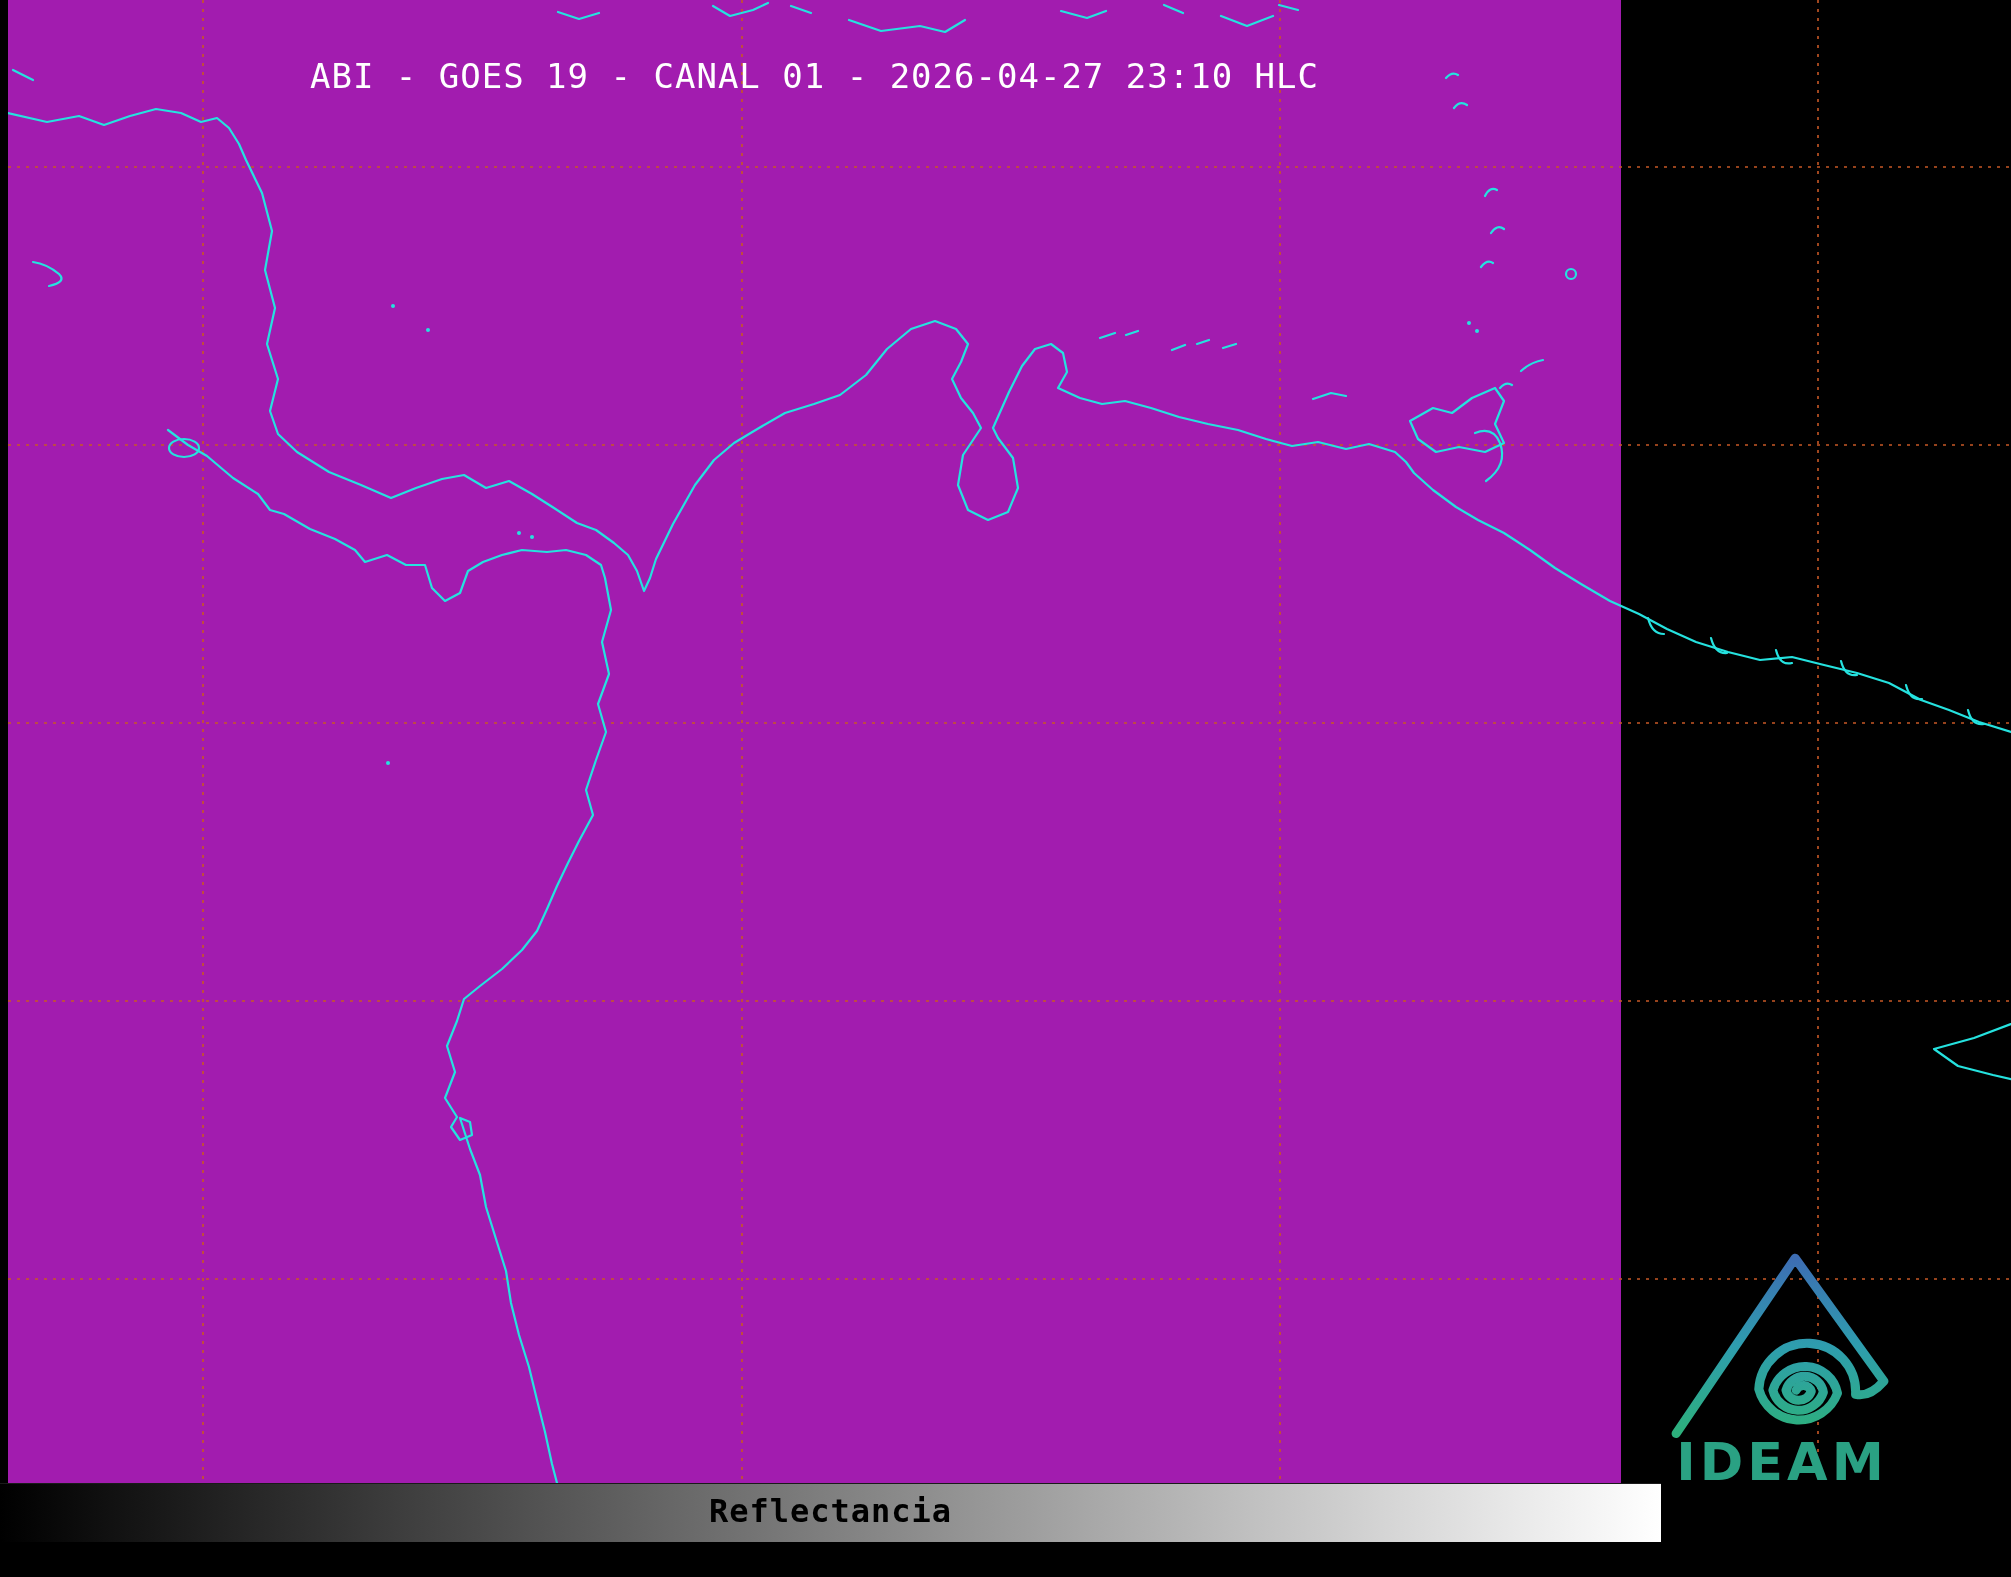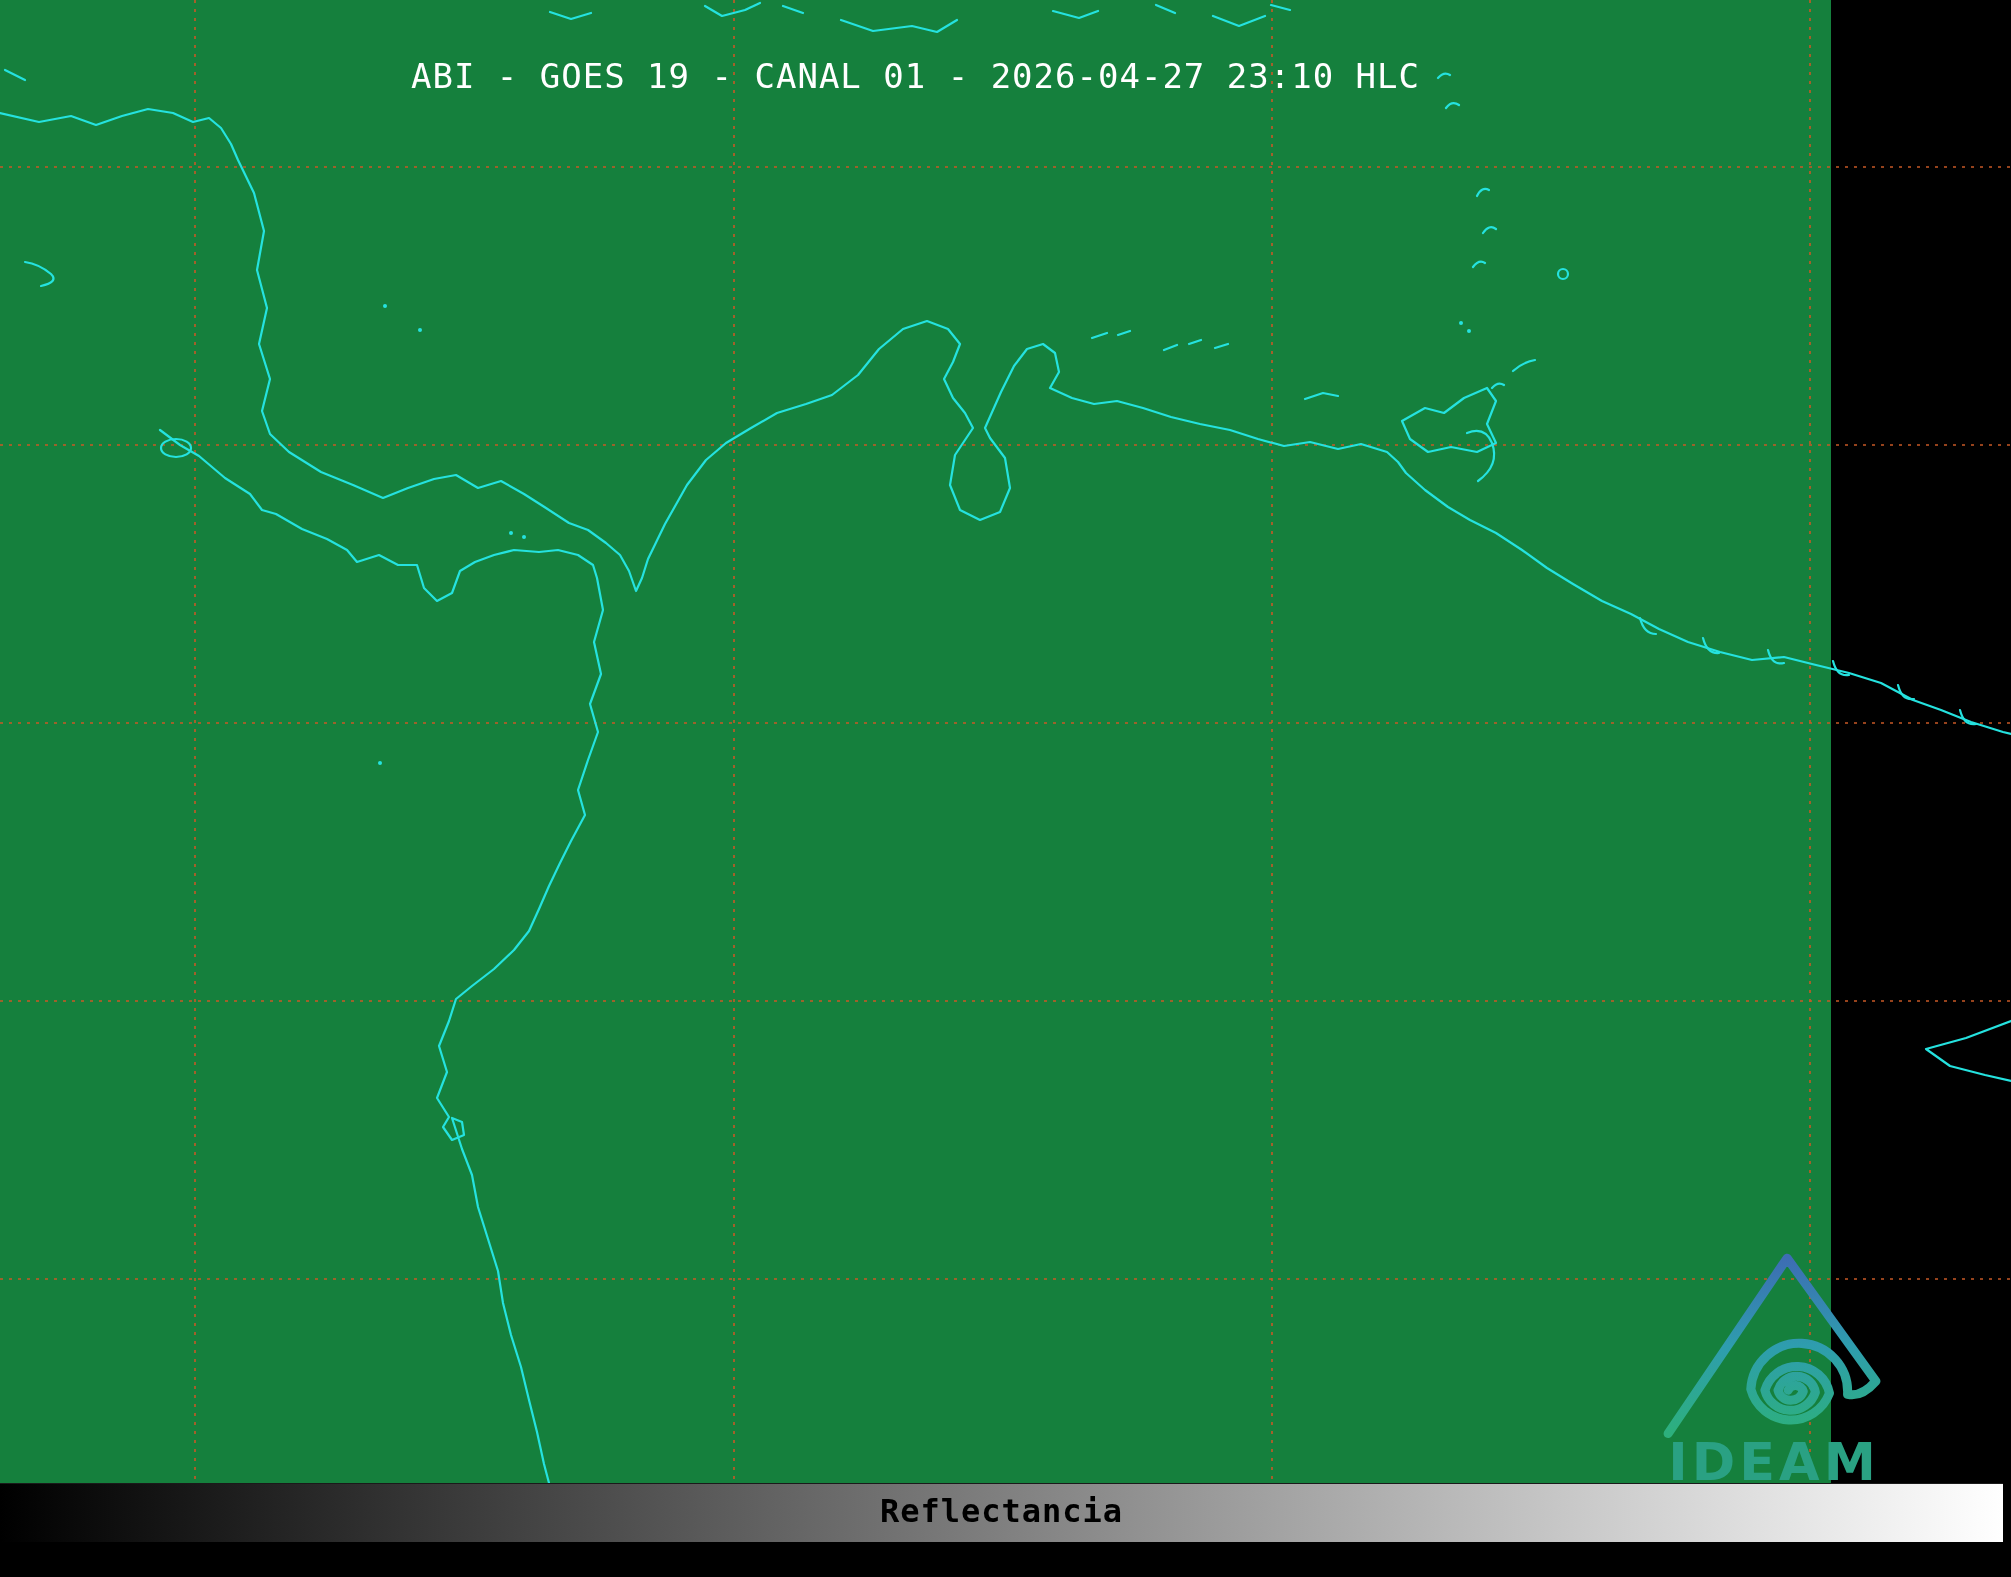--- a/index.html
+++ b/index.html
@@ -1,27 +1,27 @@
 <!DOCTYPE html>
 <html><head>
 <meta charset="utf-8">
 <style>
   html,body{margin:0;padding:0;background:#000;}
   .figure{
     position:relative;width:2011px;height:1577px;background:#000;
     overflow:hidden;font-family:"DejaVu Sans Mono",monospace;
   }
-  .map-area{position:absolute;left:0;top:0;width:1831px;height:1483px;background:#15803d;}
+  .map-area{position:absolute;left:8px;top:0;width:1613px;height:1483px;background:#a21caf;}
   .layer{position:absolute;left:0;top:0;}
   .map-title{
     position:absolute;top:56px;left:0;width:100%;text-align:center;
     color:#ffffff;font-size:34px;letter-spacing:1px;white-space:pre;
   }
   .colorbar{
-    position:absolute;left:0;top:1483px;width:2003px;height:58px;
+    position:absolute;left:0;top:1483px;width:1661px;height:58px;
     background:linear-gradient(to right,#000000,#ffffff);
     border-top:1px solid #1a1a1a;
   }
   .colorbar-label{
     position:absolute;left:0;top:50%;width:100%;transform:translateY(-54%);
     text-align:center;color:#000;font-weight:bold;font-size:32px;letter-spacing:1px;
   }
   .tick-strip{
     position:absolute;left:0;top:1541px;width:2011px;height:36px;background:#ffffff;
   }

